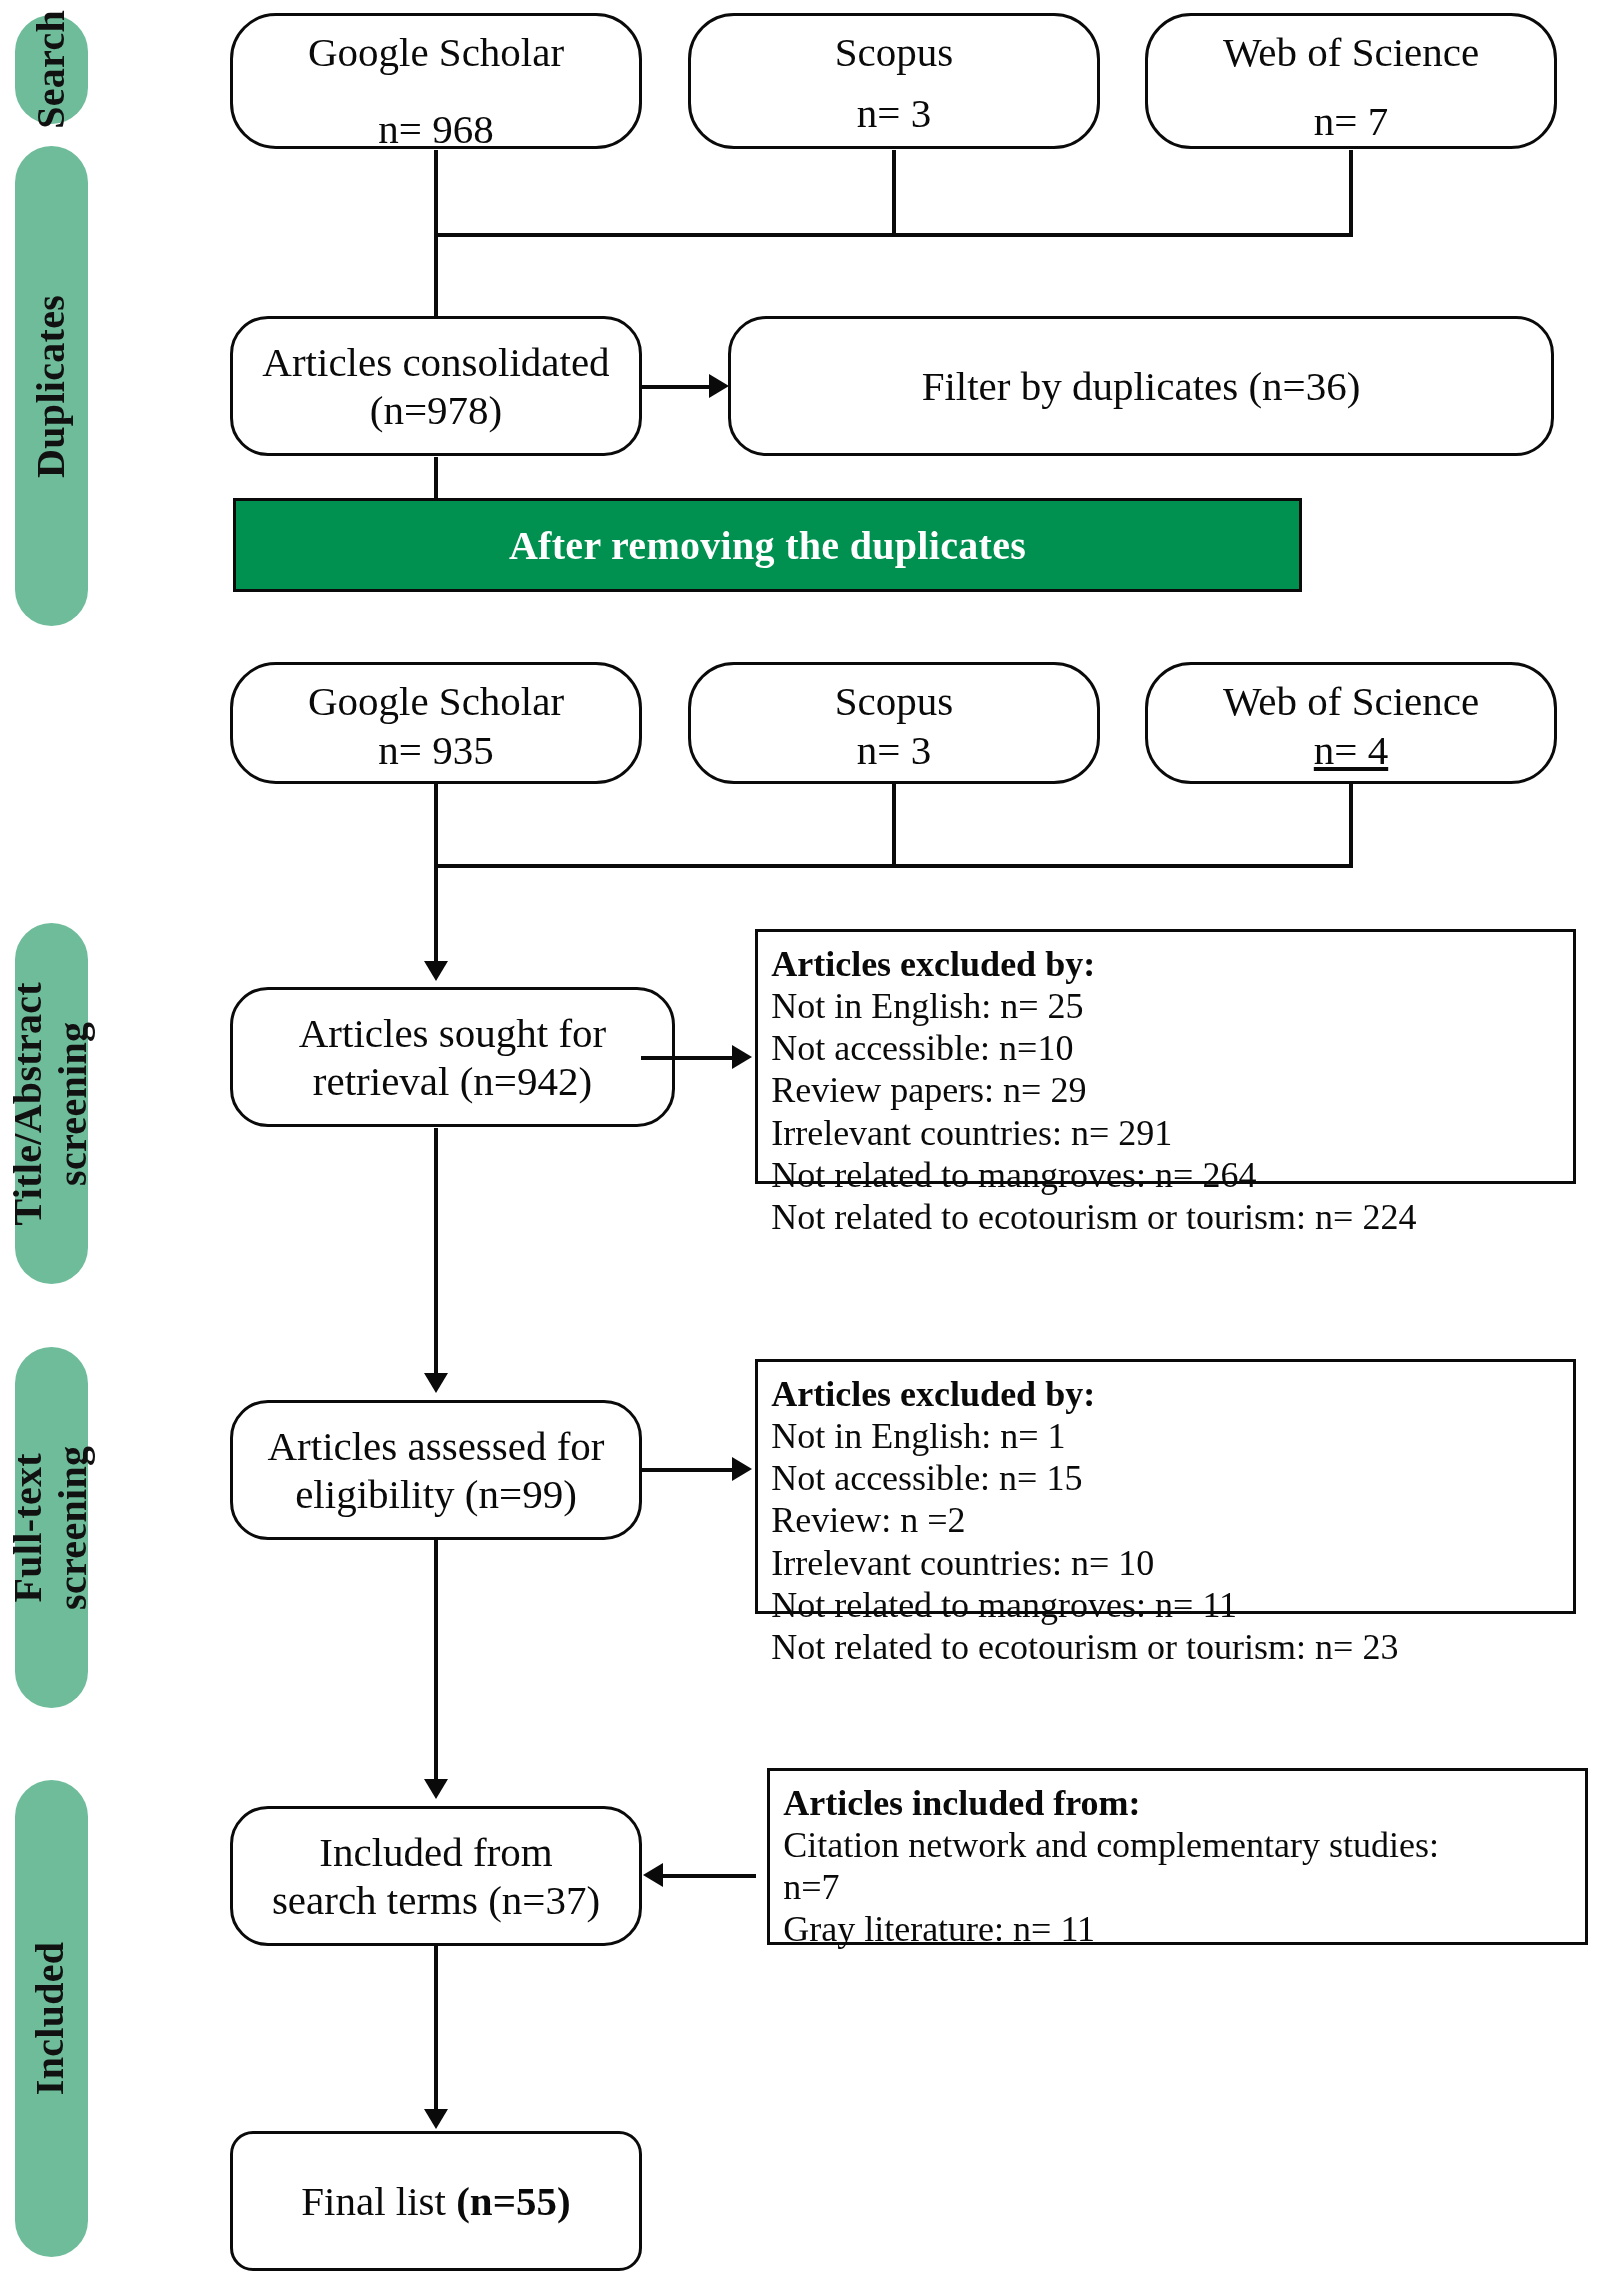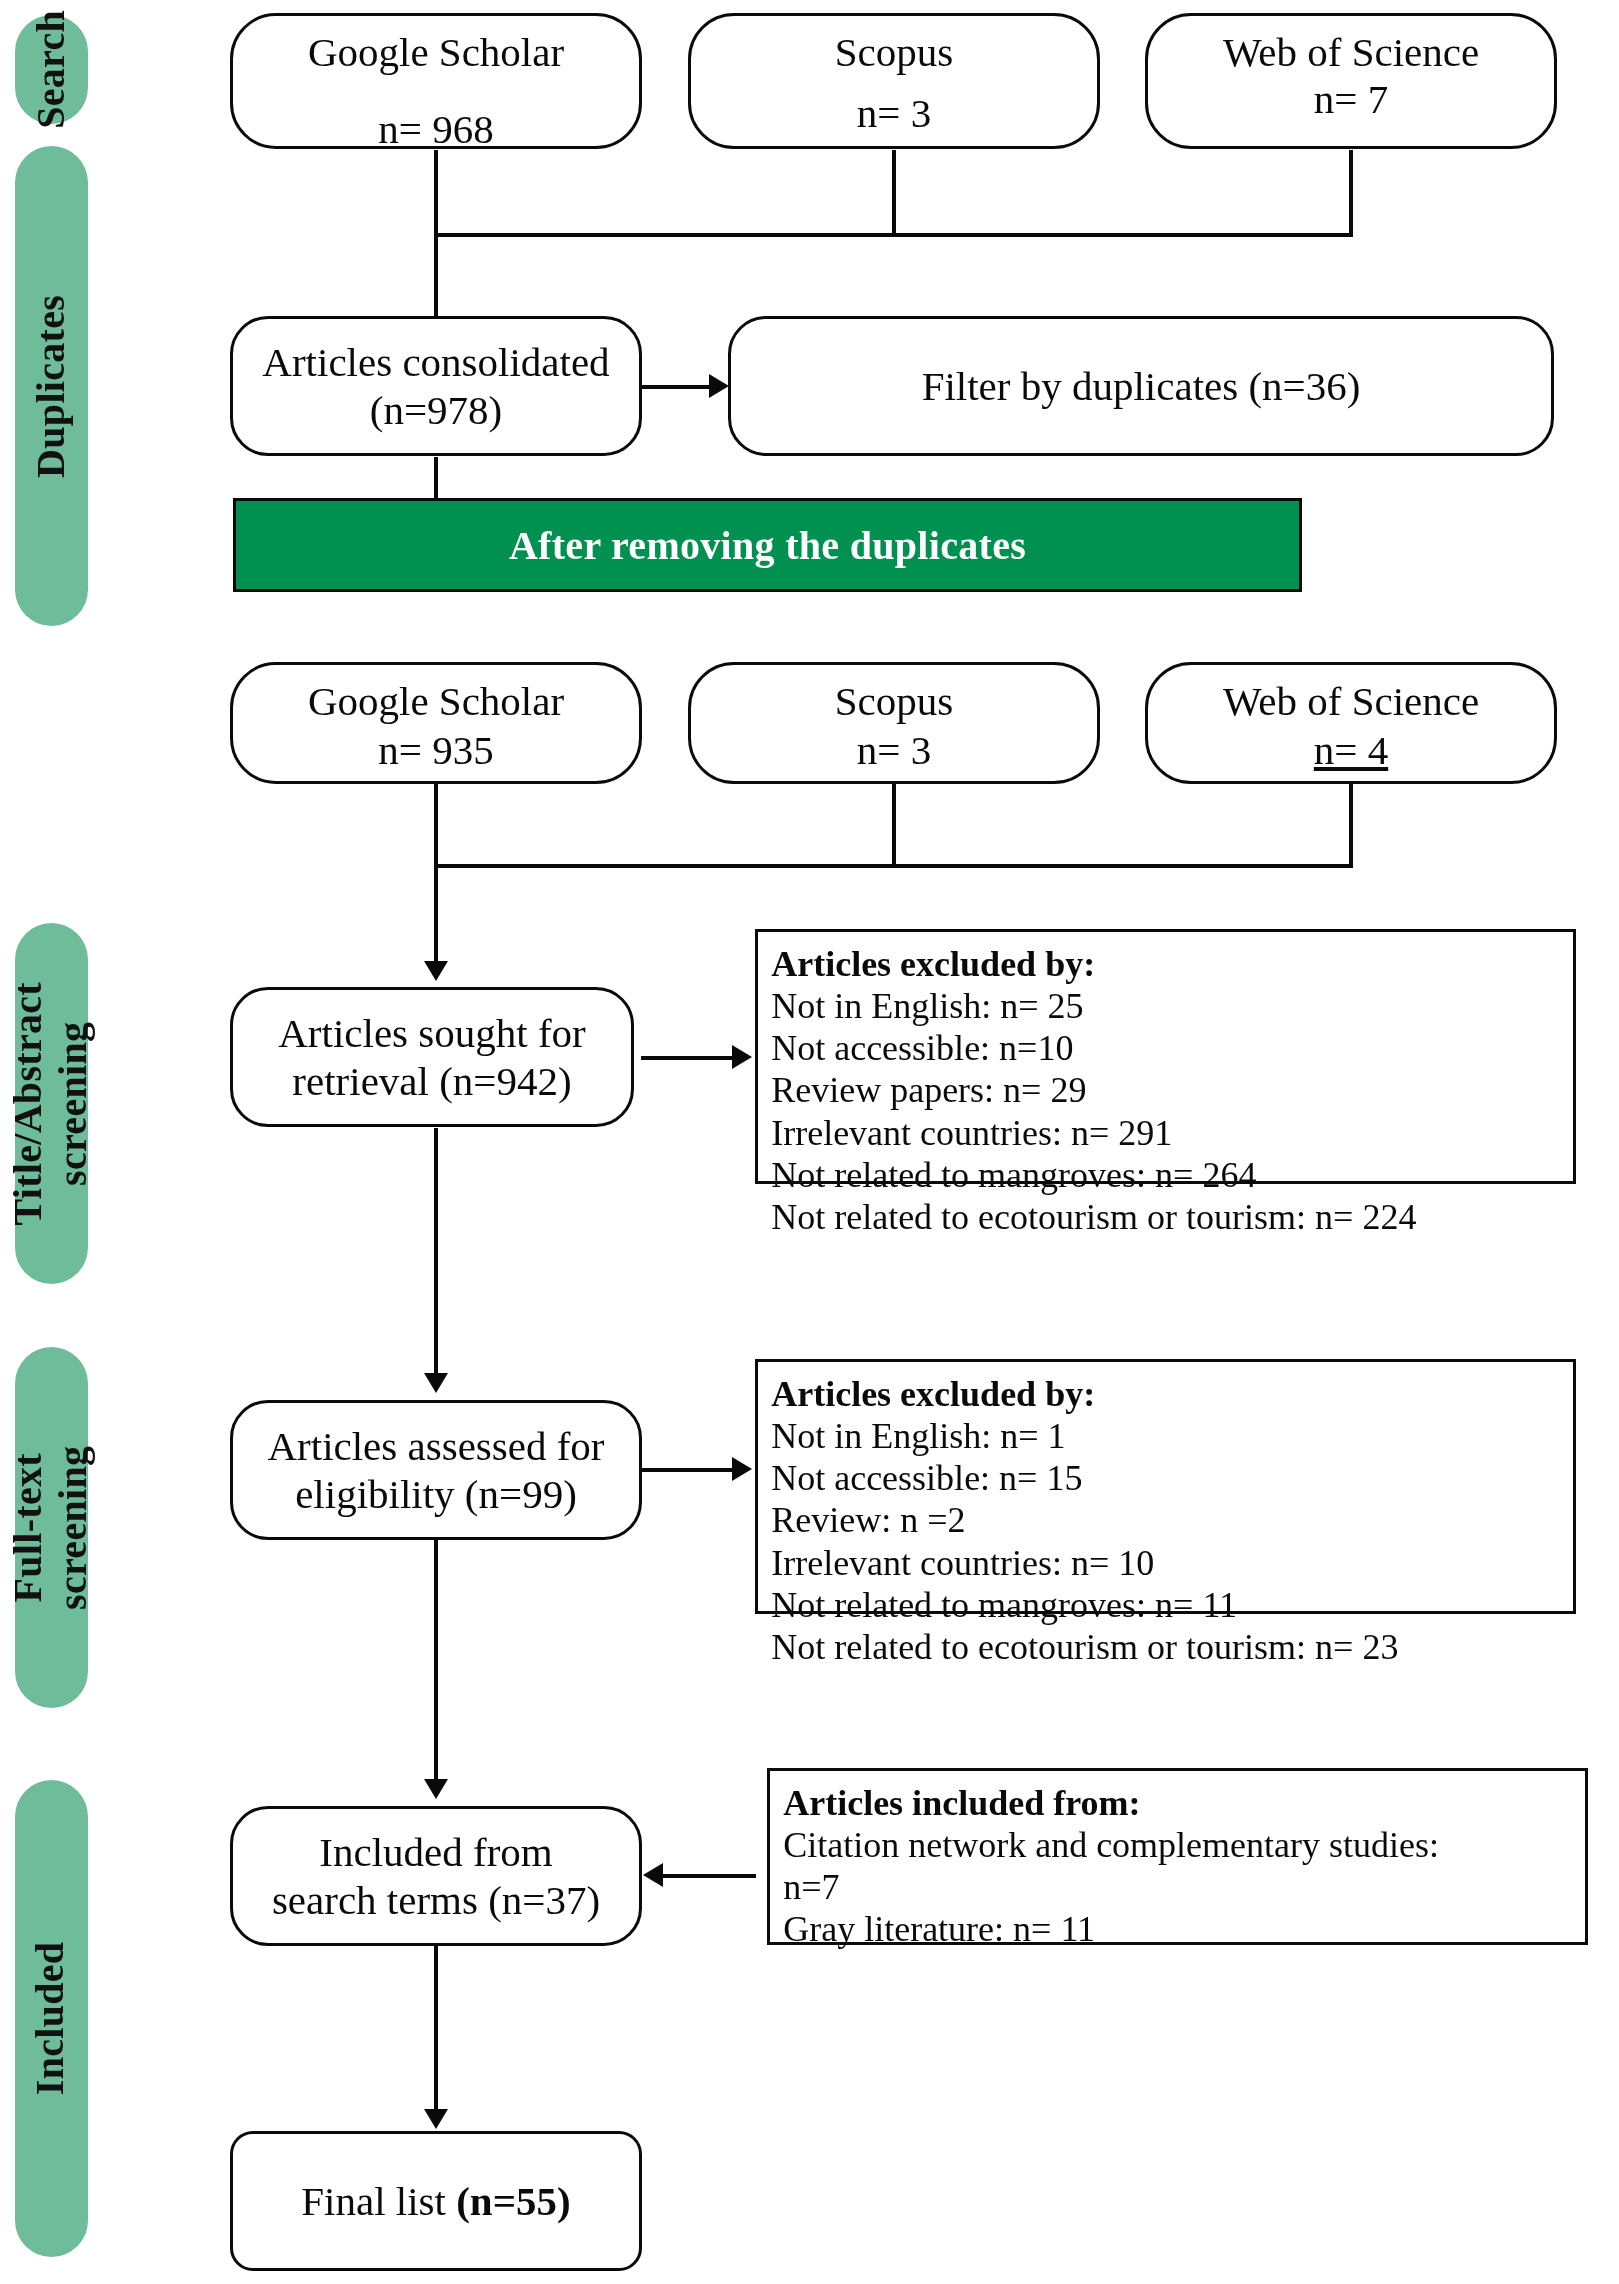--- a/index.html
+++ b/index.html
@@ -163,21 +163,21 @@
   <div class="node" style="left: 688px; top: 13.2px; width: 412px; height: 136px; align-items: flex-start; padding-top: 12px;">
     <span class="node-text">Scopus</span>
   </div>
   <div class="node" style="left:688px; top:13.2px; width:412px; height:136px; border:none; background:transparent; align-items:flex-end; padding-bottom:12px;">
     <span class="node-text">n= 3</span>
   </div>
 
   <div class="node" style="left: 1145px; top: 13.2px; width: 412px; height: 136px; align-items: flex-start; padding-top: 12px;">
     <span class="node-text">Web of Science</span>
   </div>
-  <div class="node" style="left:1145px; top:13.2px; width:412px; height:136px; border:none; background:transparent; align-items:flex-end; padding-bottom:26px;">
+  <div class="node" style="left:1145px; top:13.2px; width:412px; height:136px; border:none; background:transparent; align-items:flex-end; padding-bottom:4px;">
     <span class="node-text">n= 7</span>
   </div>
 
   <div class="vline" style="left:434px; top:150px; height:86px;"></div>
   <div class="vline" style="left:892px; top:150px; height:86px;"></div>
   <div class="vline" style="left:1349px; top:150px; height:86px;"></div>
   <div class="hline" style="left:434px; top:233px; width:919px;"></div>
   <div class="vline" style="left:434px; top:233px; height:86px;"></div>
 
   <div class="node tight" style="left:230px; top:316px; width:412px; height:140px;">
@@ -219,21 +219,21 @@
     <span class="node-text">n= 4</span>
   </div>
 
   <div class="vline" style="left:434px; top:784px; height:83px;"></div>
   <div class="vline" style="left:892px; top:784px; height:83px;"></div>
   <div class="vline" style="left:1349px; top:784px; height:83px;"></div>
   <div class="hline" style="left:434px; top:864px; width:919px;"></div>
   <div class="vline" style="left:434px; top:864px; height:103px;"></div>
   <div class="arrow-down" style="left:424px; top:961px;"></div>
 
-  <div class="node tight" style="left:230px; top:987px; width:404px; height:140px;">
+  <div class="node tight" style="left:230px; top:987px; width:445px; height:140px;">
     <span class="node-text">Articles sought for
 retrieval (n=942)</span>
   </div>
 
   <div class="panel" style="left:755px; top:929px; width:821px; height:255px;">
     <span class="panel-title">Articles excluded by:</span>
     <span class="panel-line">Not in English: n= 25</span>
     <span class="panel-line">Not accessible: n=10</span>
     <span class="panel-line">Review papers: n= 29</span>
     <span class="panel-line">Irrelevant countries: n= 291</span>

